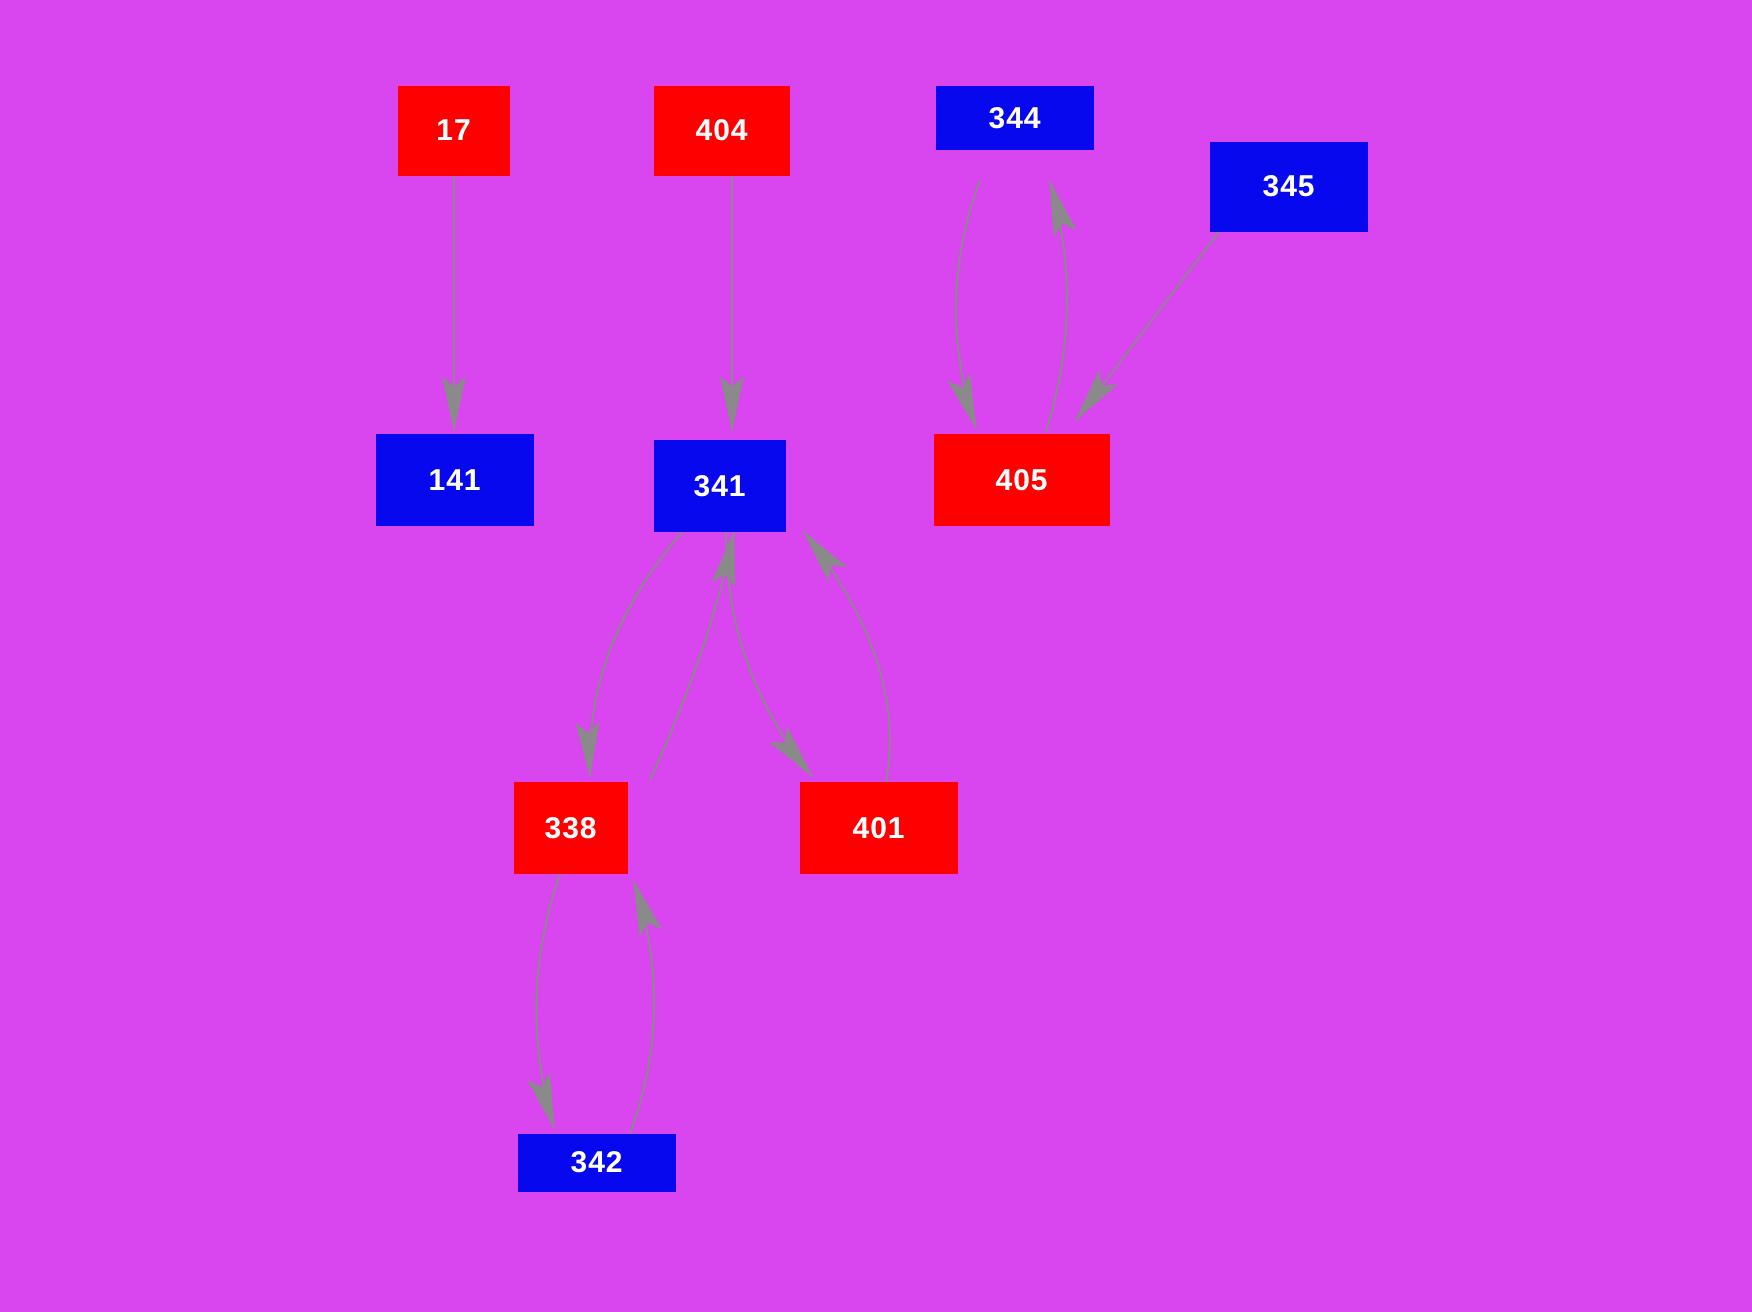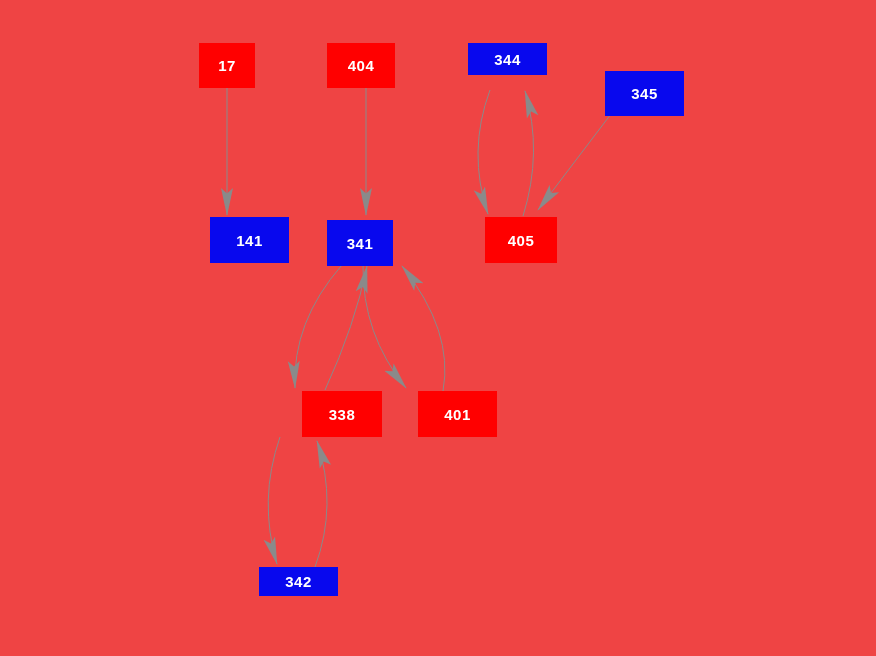--- a/index.html
+++ b/index.html
@@ -4,21 +4,21 @@
 <style>
   html, body {
     margin: 0;
     padding: 0;
     background: #ffffff;
   }
   #canvas {
     position: relative;
     width: 876px;
     height: 656px;
-    background: #ef4444;
+    background: #d946ef;
     overflow: hidden;
     font-family: "Liberation Sans", "DejaVu Sans", sans-serif;
   }
   #edges {
     position: absolute;
     left: 0;
     top: 0;
     width: 876px;
     height: 656px;
   }
@@ -56,20 +56,20 @@
         <path d="M443,391 Q454,331 402,266" fill="none" stroke="#8a8a8a" stroke-width="1" marker-end="url(#arrowhead)"></path>
         <path d="M280,437 Q258,500 277,564" fill="none" stroke="#8a8a8a" stroke-width="1" marker-end="url(#arrowhead)"></path>
         <path d="M315,567 Q338,505 317,441" fill="none" stroke="#8a8a8a" stroke-width="1" marker-end="url(#arrowhead)"></path>
       </g>
   </svg>
   <div id="nodes">
       <div class="node" style="left: 199px; top: 43px; width: 56px; height: 45px; background: rgb(255, 0, 0); color: rgb(255, 255, 255);">17</div>
       <div class="node" style="left: 327px; top: 43px; width: 68px; height: 45px; background: rgb(255, 0, 0); color: rgb(255, 255, 255);">404</div>
       <div class="node" style="left: 468px; top: 43px; width: 79px; height: 32px; background: rgb(8, 8, 238); color: rgb(255, 255, 255);">344</div>
       <div class="node" style="left: 605px; top: 43px; width: 79px; height: 45px; background: rgb(8, 8, 238); color: rgb(255, 255, 255); margin-top: 28px;">345</div>
-      <div class="node" style="left: 188px; top: 217px; width: 79px; height: 46px; background: rgb(8, 8, 238); color: rgb(255, 255, 255); margin-left: 22px;">141</div>
+      <div class="node" style="left: 188px; top: 217px; width: 79px; height: 46px; background: rgb(8, 8, 238); color: rgb(255, 255, 255);">141</div>
       <div class="node" style="left: 327px; top: 220px; width: 66px; height: 46px; background: rgb(8, 8, 238); color: rgb(255, 255, 255);">341</div>
-      <div class="node" style="left: 485px; top: 217px; width: 72px; height: 46px; background: rgb(255, 0, 0); color: rgb(255, 255, 255);">405</div>
-      <div class="node" style="left: 257px; top: 391px; width: 80px; height: 46px; background: rgb(255, 0, 0); color: rgb(255, 255, 255); margin-left: 45px;">338</div>
-      <div class="node" style="left: 418px; top: 391px; width: 79px; height: 46px; background: rgb(255, 0, 0); color: rgb(255, 255, 255);">401</div>
+      <div class="node" style="left: 467px; top: 217px; width: 88px; height: 46px; background: rgb(255, 0, 0); color: rgb(255, 255, 255);">405</div>
+      <div class="node" style="left: 257px; top: 391px; width: 57px; height: 46px; background: rgb(255, 0, 0); color: rgb(255, 255, 255);">338</div>
+      <div class="node" style="left: 400px; top: 391px; width: 79px; height: 46px; background: rgb(255, 0, 0); color: rgb(255, 255, 255);">401</div>
       <div class="node" style="left: 259px; top: 567px; width: 79px; height: 29px; background: rgb(8, 8, 238); color: rgb(255, 255, 255);">342</div>
     </div>
 </div>
 
 </body></html>

